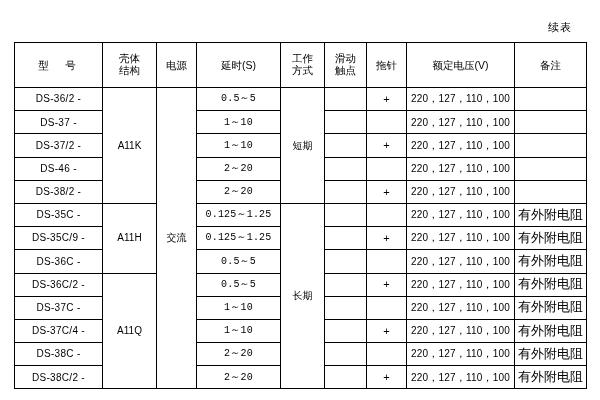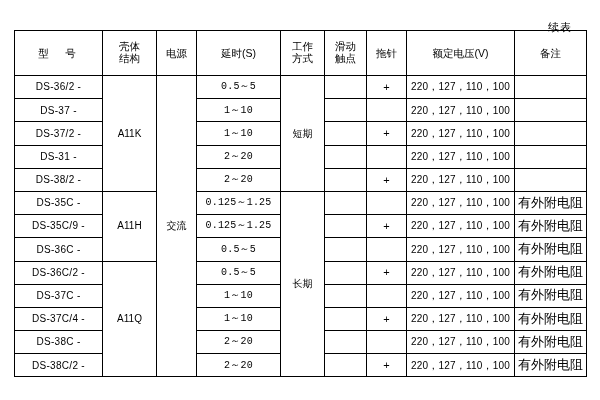--- a/index.html
+++ b/index.html
@@ -24,21 +24,21 @@
   .continued {
     position: absolute;
     top: 20px;
     right: 28px;
     font-size: 11px;
     letter-spacing: 1px;
     color: #000;
   }
   .table-wrap {
     position: absolute;
-    top: 30px;
+    top: 42px;
     left: 14px;
     width: 572px;
   }
   table.spec {
     border-collapse: collapse;
     table-layout: fixed;
     width: 572px;
     font-size: 10px;
   }
   table.spec td, table.spec th {
@@ -156,21 +156,21 @@
         <tr>
           <td class="model-cell">DS-37/2 -</td>
           <td class="delay-cell">1～10</td>
           <td class="mark"></td>
           <td class="mark">+</td>
           <td class="voltage-cell">220，127，110，100</td>
           <td class="remark-cell"></td>
         </tr>
 
         <tr>
-          <td class="model-cell">DS-31  -</td>
+          <td class="model-cell">DS-46  -</td>
           <td class="delay-cell">2～20</td>
           <td class="mark"></td>
           <td class="mark"></td>
           <td class="voltage-cell">220，127，110，100</td>
           <td class="remark-cell"></td>
         </tr>
 
         <tr>
           <td class="model-cell">DS-38/2 -</td>
           <td class="delay-cell">2～20</td>

